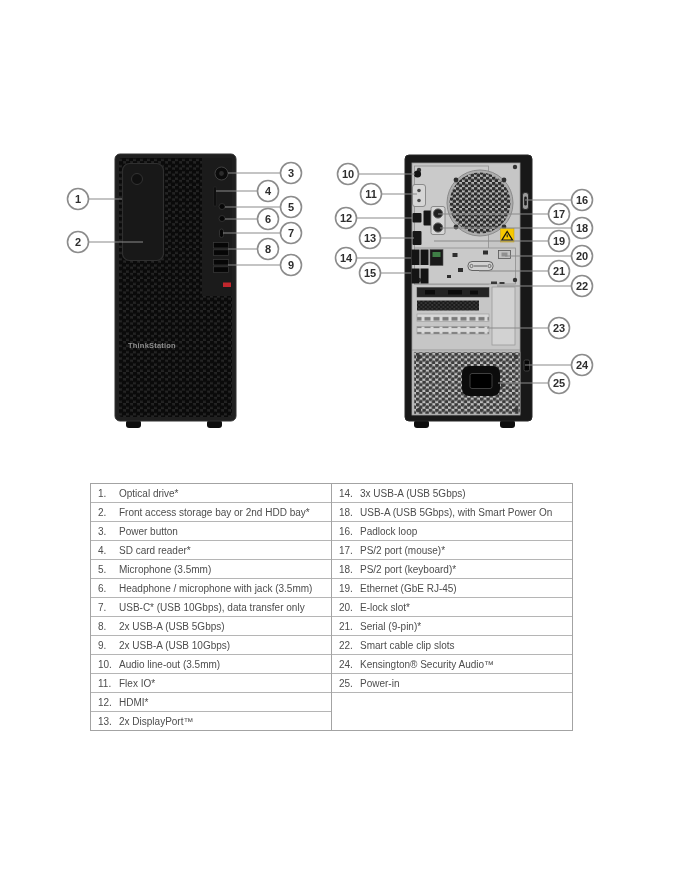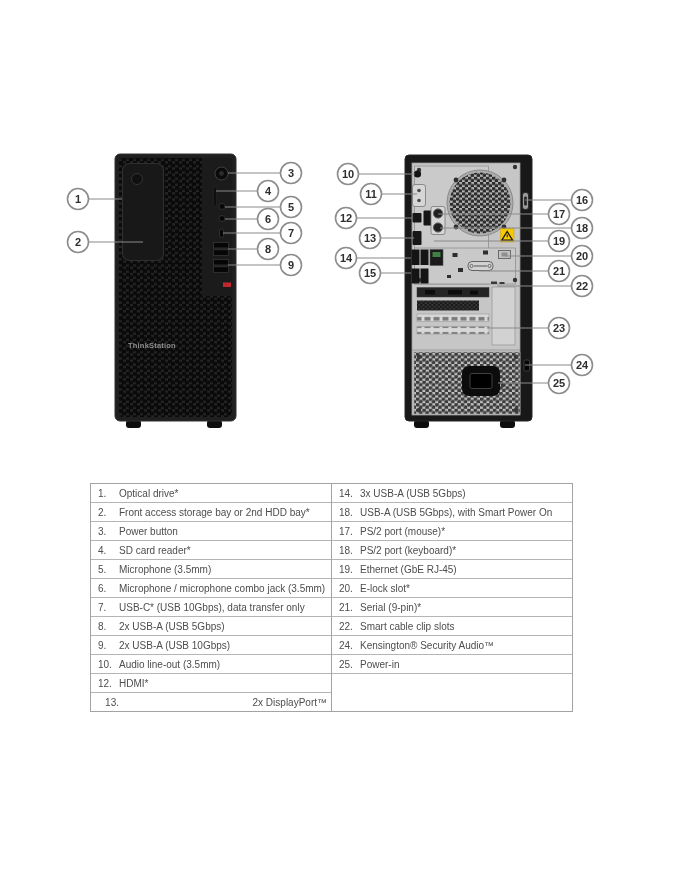--- a/index.html
+++ b/index.html
@@ -3,21 +3,21 @@
 <meta charset="utf-8">
 <style>
   html,body{margin:0;padding:0;background:#ffffff;}
   body{width:700px;height:886px;position:relative;font-family:"Liberation Sans",sans-serif;}
   .page{position:absolute;inset:0;}
   #figure-svg{position:absolute;left:0;top:0;}
   .legend{position:absolute;left:90px;top:483px;width:483px;display:flex;border:1px solid #a3a3a3;background:#fff;box-sizing:border-box;}
   .legend-col{flex:1;min-width:0;}
   .legend-col.left{border-right:1px solid #a3a3a3;}
   .legend-row{height:18px;display:flex;align-items:center;padding:0 4px 0 7px;border-bottom:1px solid #b5b5b5;font-size:10px;color:#4d4d4d;white-space:nowrap;overflow:hidden;}
-  .legend-row:last-child{border-bottom:none;text-align:right;}
+  .legend-row:last-child{border-bottom:none;}
   .legend-num{width:21px;flex:none;}
   .legend-label{flex:1;min-width:0;overflow:hidden;text-overflow:clip;}
 </style>
 </head>
 <body>
 
 <div class="page">
 
   <svg id="figure-svg" width="700" height="460" viewBox="0 0 700 460">
     <defs>
@@ -341,57 +341,65 @@
         <div class="legend-row">
           <span class="legend-num">4.</span>
           <span class="legend-label">SD card reader*</span>
         </div>
         <div class="legend-row">
           <span class="legend-num">5.</span>
           <span class="legend-label">Microphone (3.5mm)</span>
         </div>
         <div class="legend-row">
           <span class="legend-num">6.</span>
-          <span class="legend-label">Microphone / microphone combo jack (3.5mm)</span>
+          <span class="legend-label">Headphone / microphone with jack (3.5mm)</span>
         </div>
         <div class="legend-row">
           <span class="legend-num">7.</span>
           <span class="legend-label">USB-C* (USB 10Gbps), data transfer only</span>
         </div>
         <div class="legend-row">
           <span class="legend-num">8.</span>
           <span class="legend-label">2x USB-A (USB 5Gbps)</span>
         </div>
         <div class="legend-row">
           <span class="legend-num">9.</span>
           <span class="legend-label">2x USB-A (USB 10Gbps)</span>
         </div>
         <div class="legend-row">
           <span class="legend-num">10.</span>
           <span class="legend-label">Audio line-out (3.5mm)</span>
         </div>
         <div class="legend-row">
+          <span class="legend-num">11.</span>
+          <span class="legend-label">Flex IO*</span>
+        </div>
+        <div class="legend-row">
           <span class="legend-num">12.</span>
           <span class="legend-label">HDMI*</span>
         </div>
         <div class="legend-row">
           <span class="legend-num">13.</span>
           <span class="legend-label">2x DisplayPort™</span>
         </div>
       </div>
     <div class="legend-col" id="legend-right">
         <div class="legend-row">
           <span class="legend-num">14.</span>
           <span class="legend-label">3x USB-A (USB 5Gbps)</span>
         </div>
         <div class="legend-row">
           <span class="legend-num">18.</span>
           <span class="legend-label">USB-A (USB 5Gbps), with Smart Power On</span>
         </div>
         <div class="legend-row">
+          <span class="legend-num">16.</span>
+          <span class="legend-label">Padlock loop</span>
+        </div>
+        <div class="legend-row">
           <span class="legend-num">17.</span>
           <span class="legend-label">PS/2 port (mouse)*</span>
         </div>
         <div class="legend-row">
           <span class="legend-num">18.</span>
           <span class="legend-label">PS/2 port (keyboard)*</span>
         </div>
         <div class="legend-row">
           <span class="legend-num">19.</span>
           <span class="legend-label">Ethernet (GbE RJ-45)</span>

